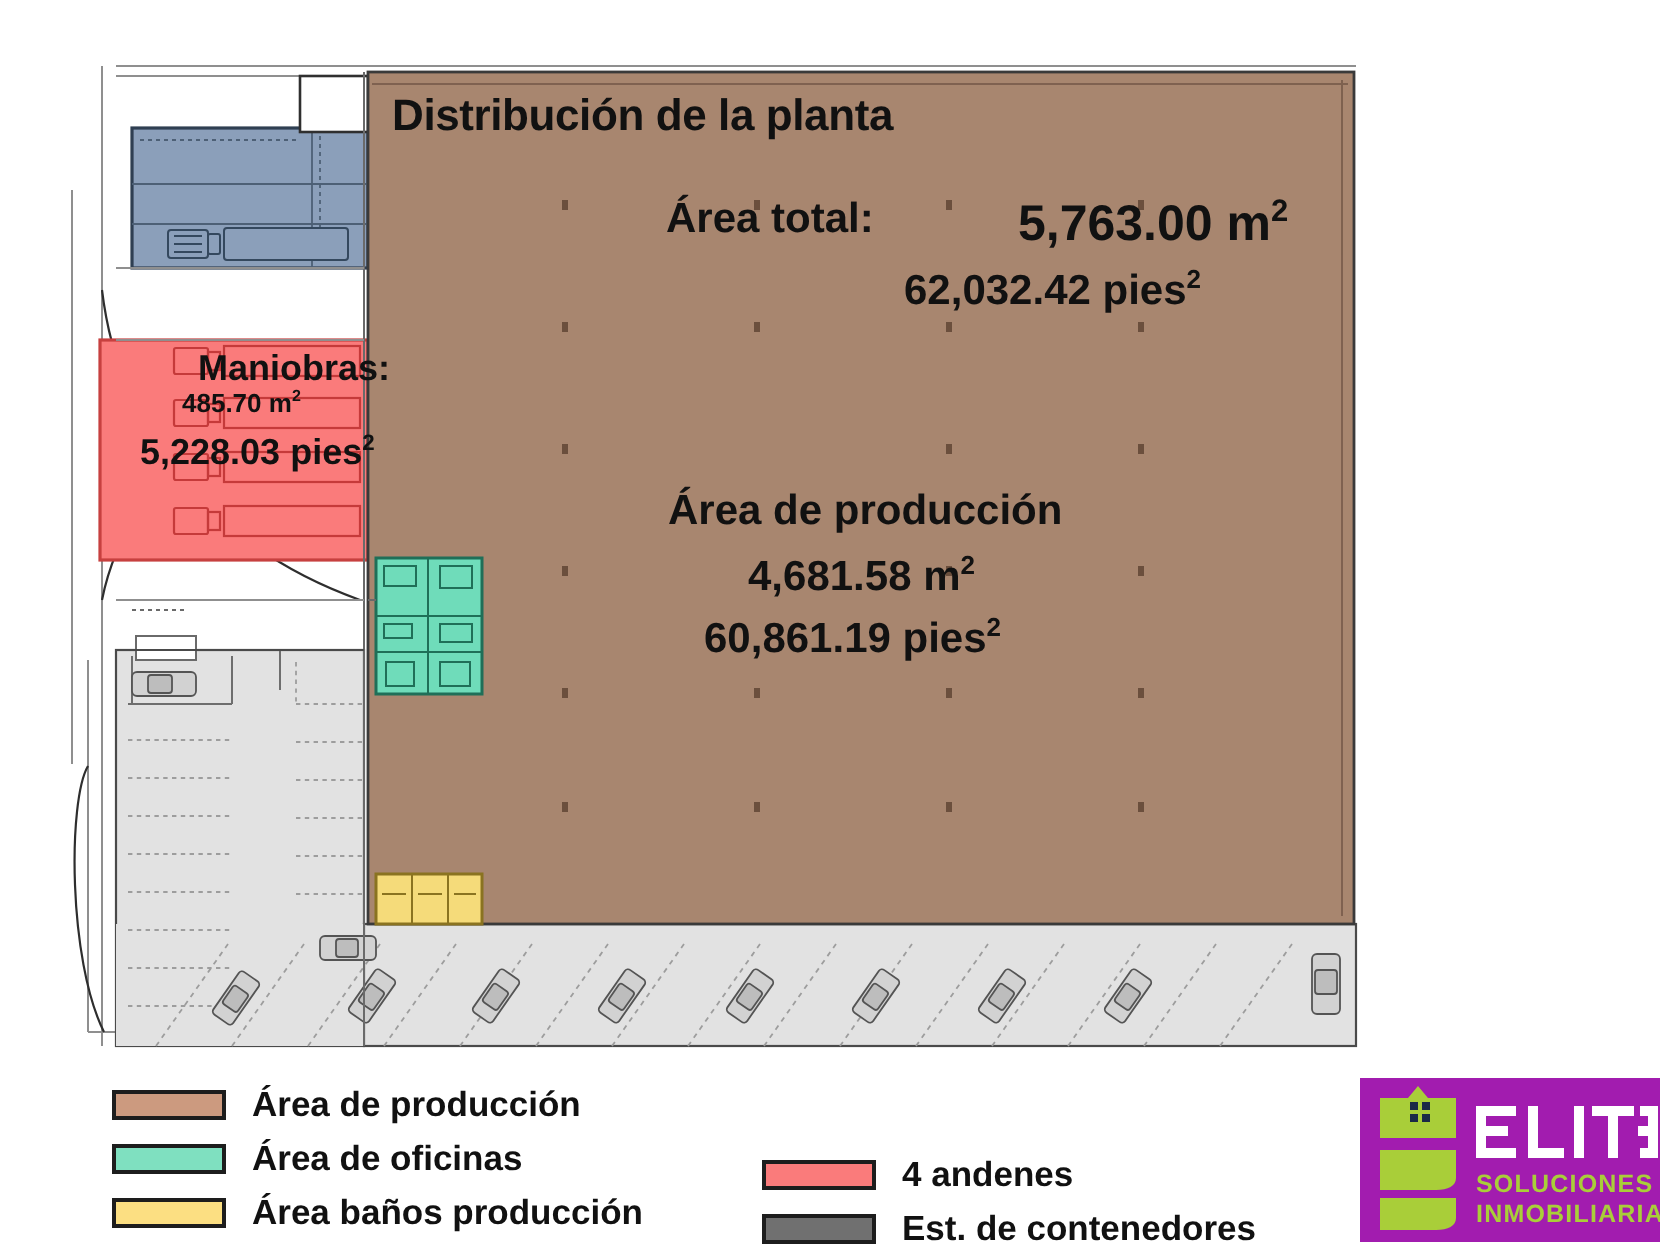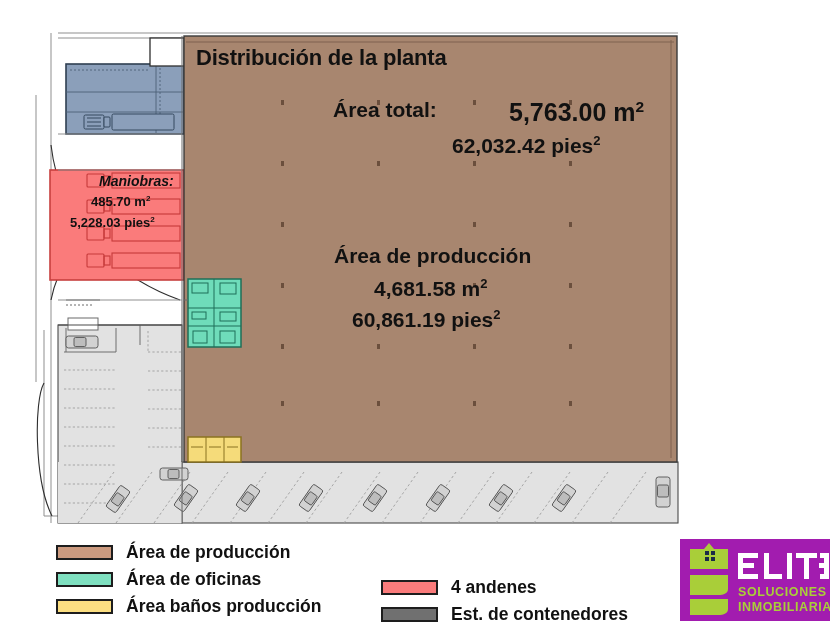--- a/index.html
+++ b/index.html
@@ -37,23 +37,23 @@
     letter-spacing: -0.2px;
   }
   #total-label  { left: 333px; top: 98px;  font-size: 21px; }
   #total-m2     { left: 489px; top: 98px;  font-size: 25px; margin-left: 20px; }
   #total-ft2    { left: 440px; top: 134px; font-size: 21px; margin-left: 12px; }
 
   #prod-label   { left: 334px; top: 244px; font-size: 21px; }
   #prod-m2      { left: 374px; top: 277px; font-size: 21px; }
   #prod-ft2     { left: 352px; top: 308px; font-size: 21px; }
 
-  #man-label    { left: 99px;  top: 174px; font-size: 14px; font-style: italic; }
+  #man-label    { left: 99px;  top: 174px; font-size: 18px; }
   #man-m2       { left: 91px;  top: 195px; font-size: 13px; }
-  #man-ft2      { left: 70px;  top: 216px; font-size: 13px; }
+  #man-ft2      { left: 70px;  top: 216px; font-size: 18px; }
 
   sup { font-size: 0.62em; vertical-align: super; line-height: 0; }
 
   
   #legend {
     position: absolute;
     left: 0; top: 533px;
     width: 680px; height: 95px;
   }
   .legend-col { position: absolute; top: 6px; }

